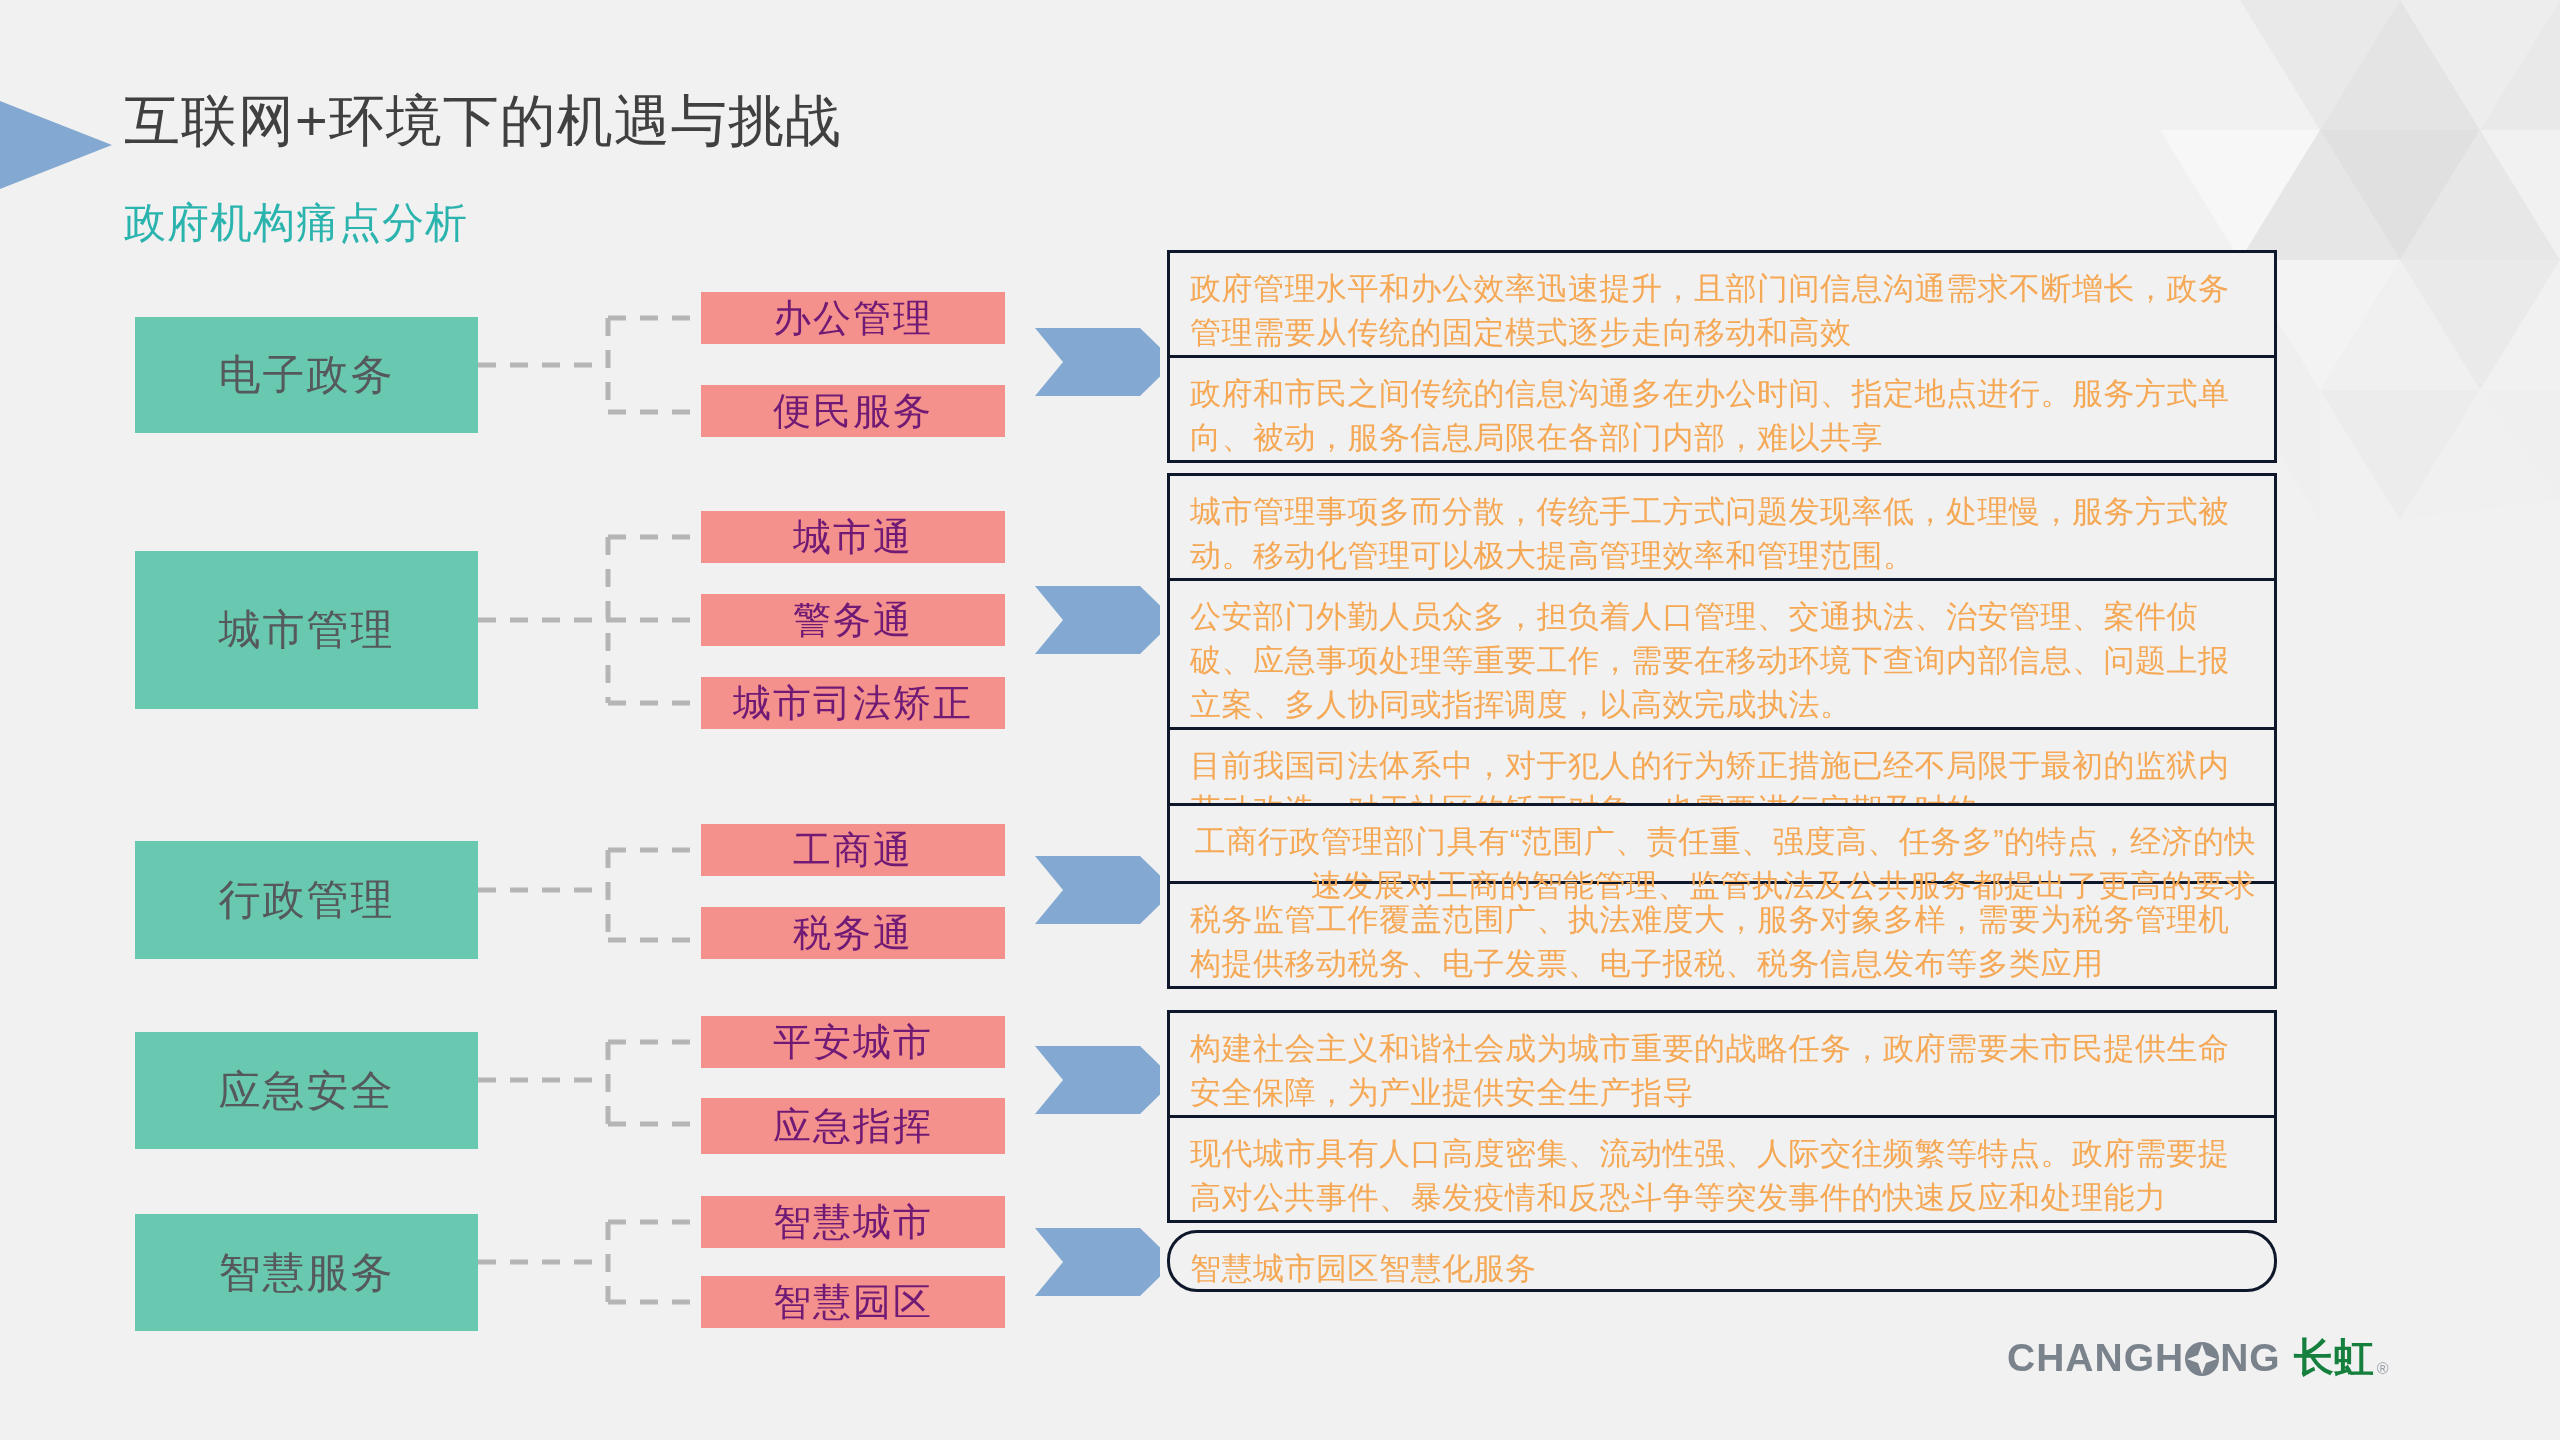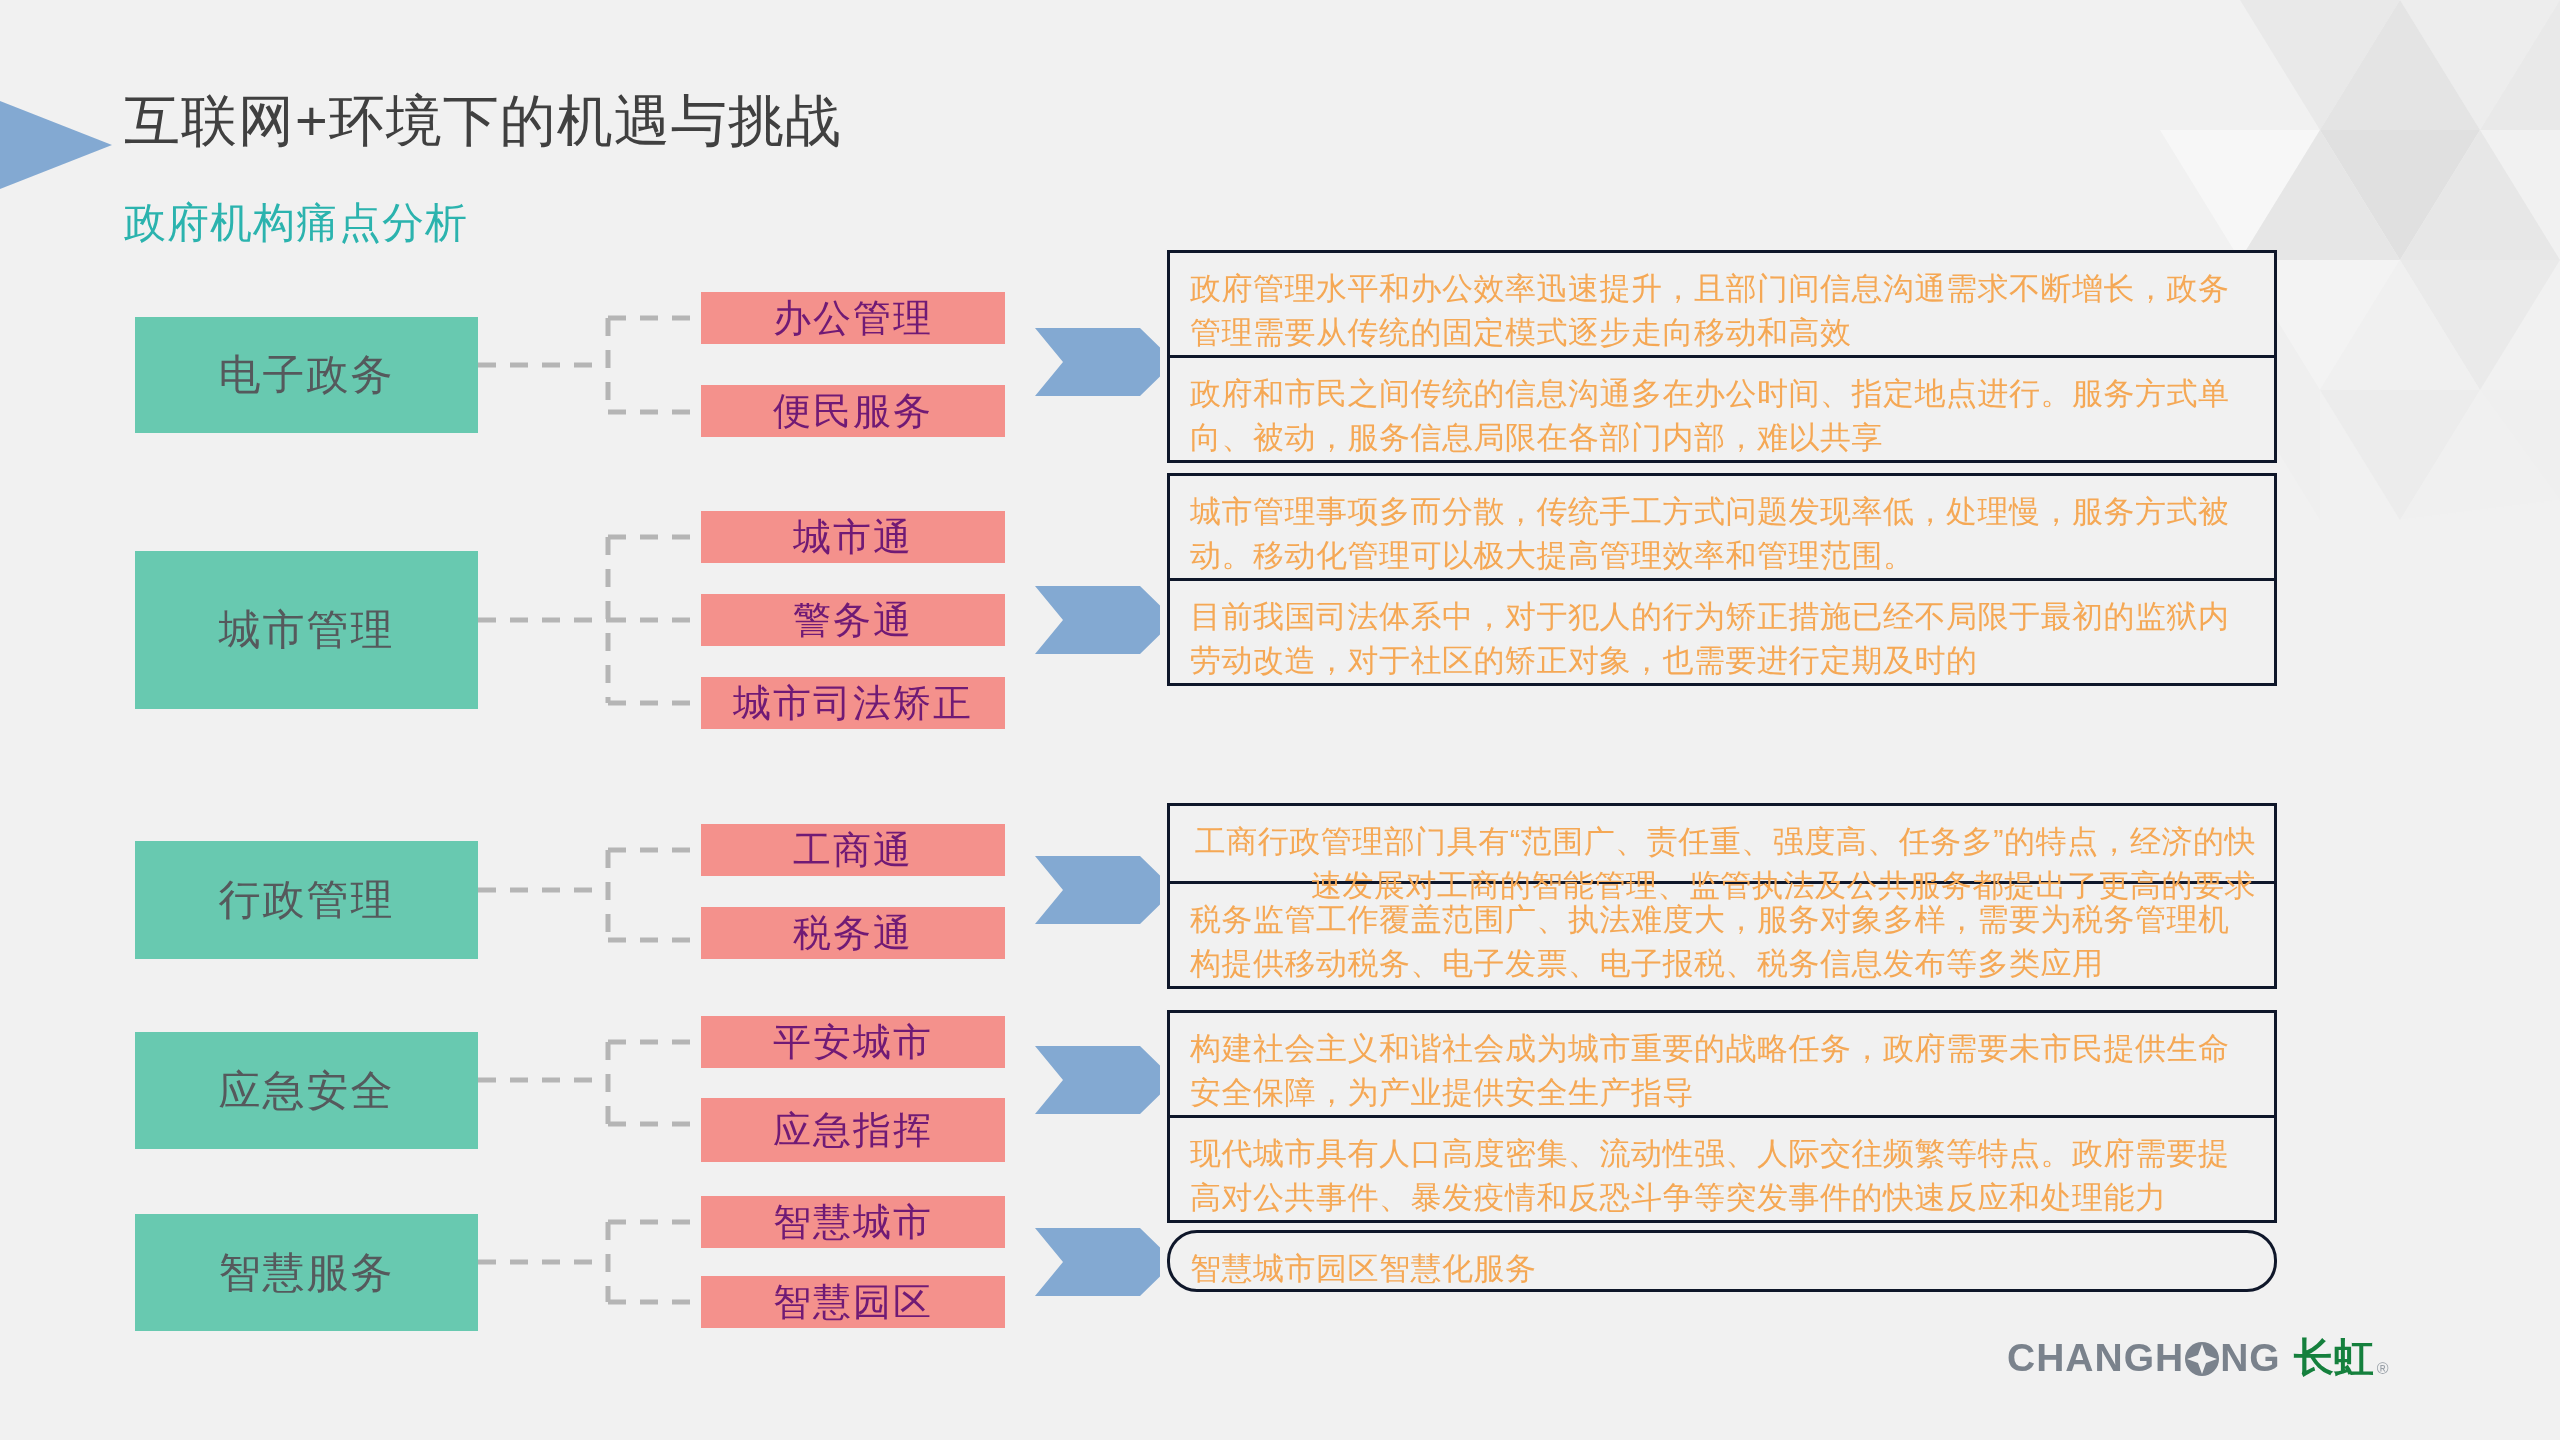--- a/index.html
+++ b/index.html
@@ -189,21 +189,21 @@
   <div class="sub-box" style="left:701px;top:824px;width:304px;height:52px;">
     <span>工商通</span>
   </div>
   <div class="sub-box" style="left:701px;top:907px;width:304px;height:52px;">
     <span>税务通</span>
   </div>
 
   <div class="sub-box" style="left:701px;top:1016px;width:304px;height:52px;">
     <span>平安城市</span>
   </div>
-  <div class="sub-box" style="left:701px;top:1098px;width:304px;height:64px;">
+  <div class="sub-box" style="left:701px;top:1098px;width:304px;height:56px;">
     <span>应急指挥</span>
   </div>
 
   <div class="sub-box" style="left:701px;top:1196px;width:304px;height:52px;">
     <span>智慧城市</span>
   </div>
   <div class="sub-box" style="left:701px;top:1276px;width:304px;height:52px;">
     <span>智慧园区</span>
   </div>
 </div>
@@ -215,20 +215,23 @@
       <span>政府管理水平和办公效率迅速提升，且部门间信息沟通需求不断增长，政务管理需要从传统的固定模式逐步走向移动和高效</span>
     </div>
     <div class="note-cell" style="height:108px;">
       <span>政府和市民之间传统的信息沟通多在办公时间、指定地点进行。服务方式单向、被动，服务信息局限在各部门内部，难以共享</span>
     </div>
   </div>
 
   <div class="note-group" style="top:473px;">
     <div class="note-cell" style="height:108px;">
       <span>城市管理事项多而分散，传统手工方式问题发现率低，处理慢，服务方式被动。移动化管理可以极大提高管理效率和管理范围。</span>
+    </div>
+    <div class="note-cell" style="height:152px;">
+      <span>公安部门外勤人员众多，担负着人口管理、交通执法、治安管理、案件侦破、应急事项处理等重要工作，需要在移动环境下查询内部信息、问题上报立案、多人协同或指挥调度，以高效完成执法。</span>
     </div>
     <div class="note-cell" style="height:108px;">
       <span>目前我国司法体系中，对于犯人的行为矫正措施已经不局限于最初的监狱内劳动改造，对于社区的矫正对象，也需要进行定期及时的</span>
     </div>
   </div>
 
   <div class="note-group" style="top:803px;">
     <div class="note-cell" style="height:81px;text-align:right;">
       <span>工商行政管理部门具有“范围广、责任重、强度高、任务多”的特点，经济的快速发展对工商的智能管理、监管执法及公共服务都提出了更高的要求</span>
     </div>

